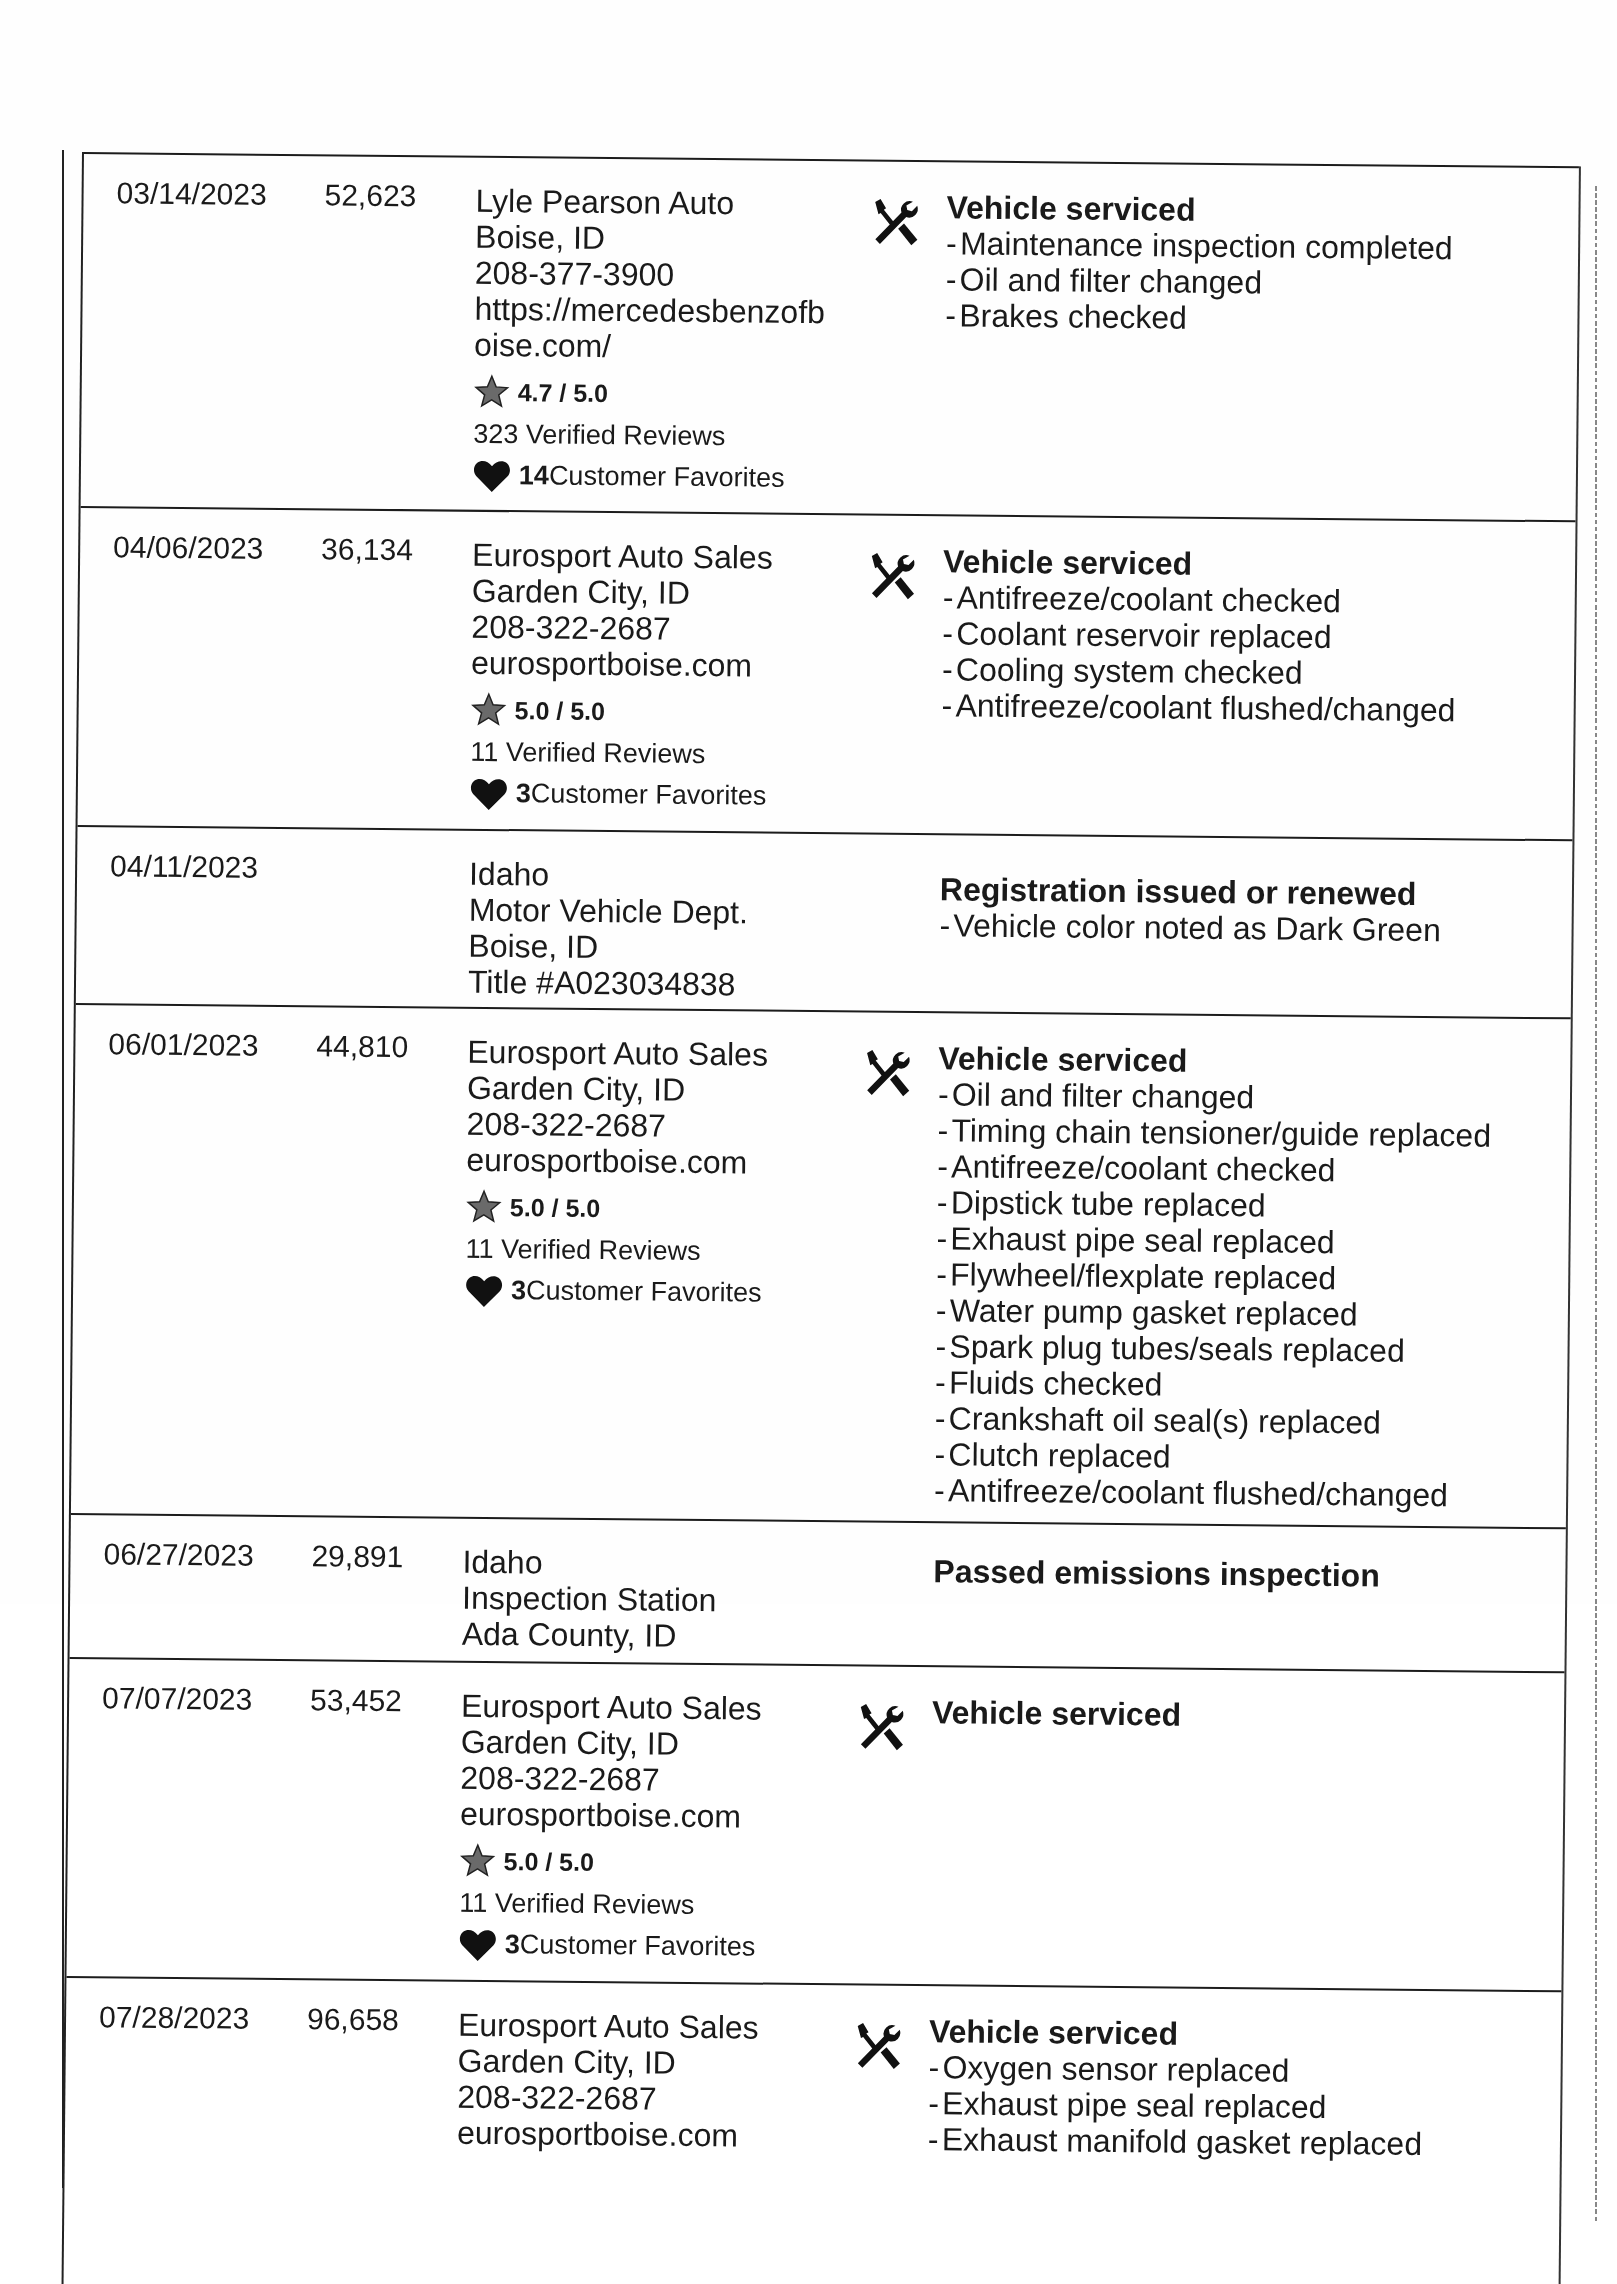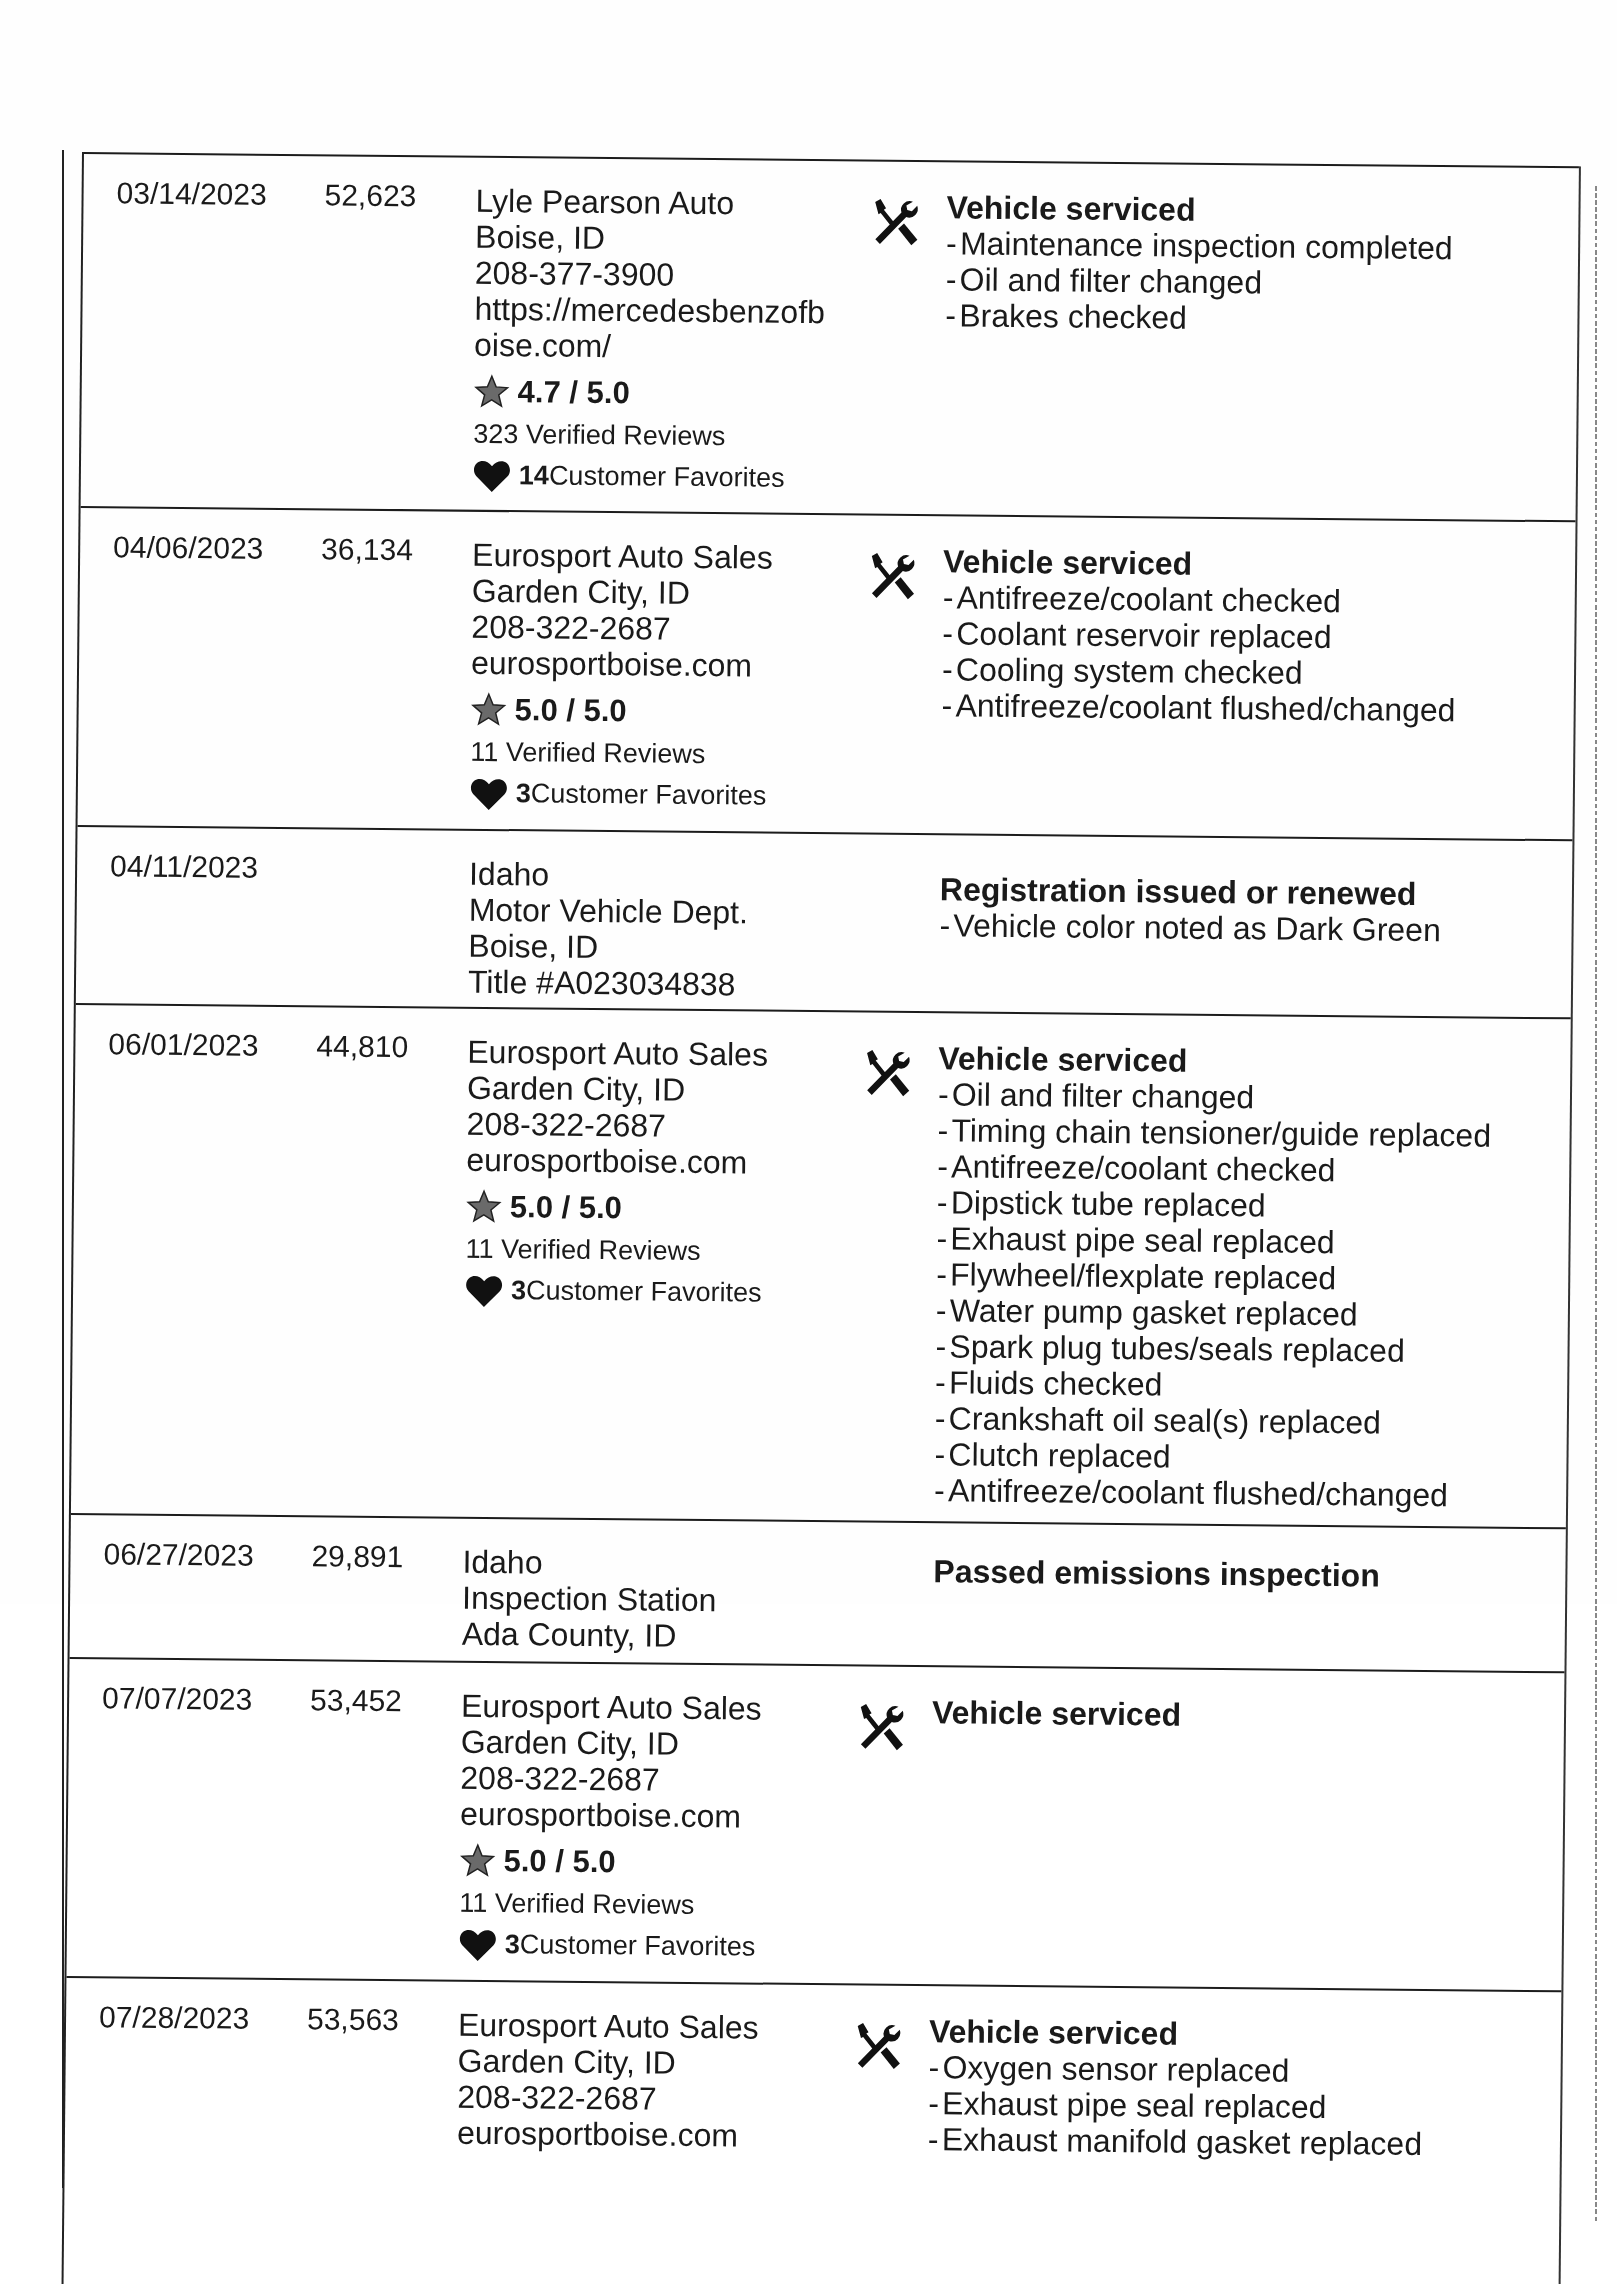--- a/index.html
+++ b/index.html
@@ -71,21 +71,21 @@
     .rating {
       display: flex; align-items: center;
       margin-top: 11px;
       height: 36px;
     }
     .rating .star {
       width: 36px; height: 36px; margin-right: 8px;
     }
     .rating-text {
       font-weight: bold;
-      font-size: 31px;
+      font-size: 25px;
     }
     .reviews {
       font-size: 27px;
       line-height: 38px;
       margin-top: 4.7px;
       display: block;
     }
     .favorites {
       display: flex; align-items: center;
       font-size: 27px;
@@ -304,21 +304,21 @@
         <path d="M19.6 3.2a3.6 3.6 0 0 0-4.7 4.5L4.2 18.9l1.9 1.9L16.9 9.6a3.6 3.6 0 0 0 4.5-4.7l-2.2 2.2-1.9-.4-.4-1.9z" fill="#111"></path>
         <path d="M13.6 14.4l2.4-2.2 5.6 6.7-2.5 2.3z" fill="#111"></path>
       </svg>
       <div class="cell-comments">
         <span class="comment-title">Vehicle serviced</span>
       </div>
     </div>
 
     <div class="row" style="height:332px;">
       <div class="cell-date">07/28/2023</div>
-      <div class="cell-odo">53,563</div>
+      <div class="cell-odo">96,658</div>
       <div class="cell-source">
         <span class="line">Eurosport Auto Sales</span>
         <span class="line">Garden City, ID</span>
         <span class="line">208-322-2687</span>
         <span class="line">eurosportboise.com</span>
       </div>
       <svg class="icon-tools" viewBox="0 0 24 24">
         <path d="M4 3.5l2.2-1.3 2.3 3.8-.9.6 5.4 6.6-1.5 1.3L6.3 8l-.9.5z" fill="#111"></path>
         <path d="M19.6 3.2a3.6 3.6 0 0 0-4.7 4.5L4.2 18.9l1.9 1.9L16.9 9.6a3.6 3.6 0 0 0 4.5-4.7l-2.2 2.2-1.9-.4-.4-1.9z" fill="#111"></path>
         <path d="M13.6 14.4l2.4-2.2 5.6 6.7-2.5 2.3z" fill="#111"></path>

